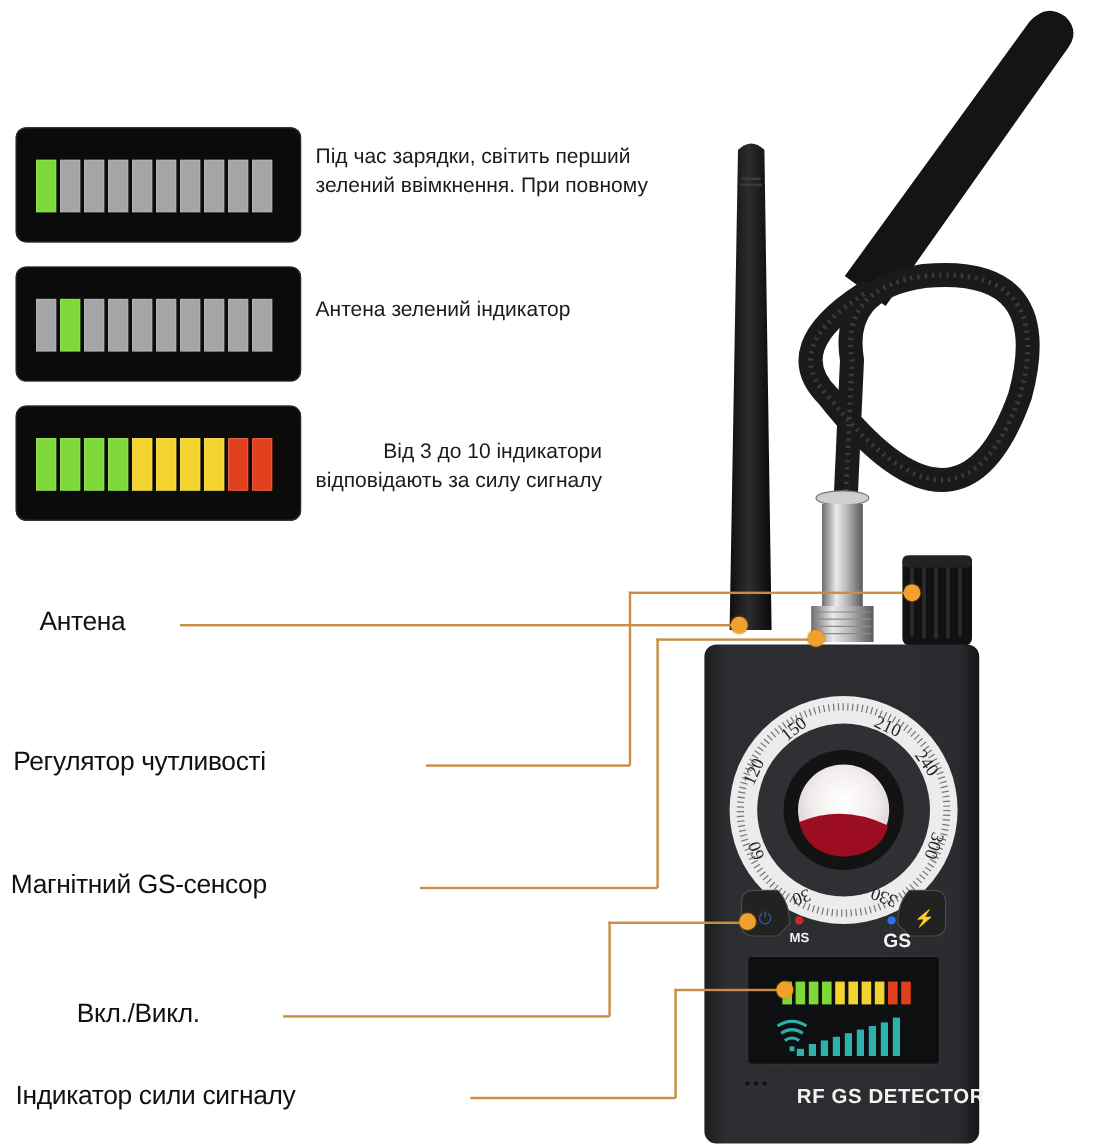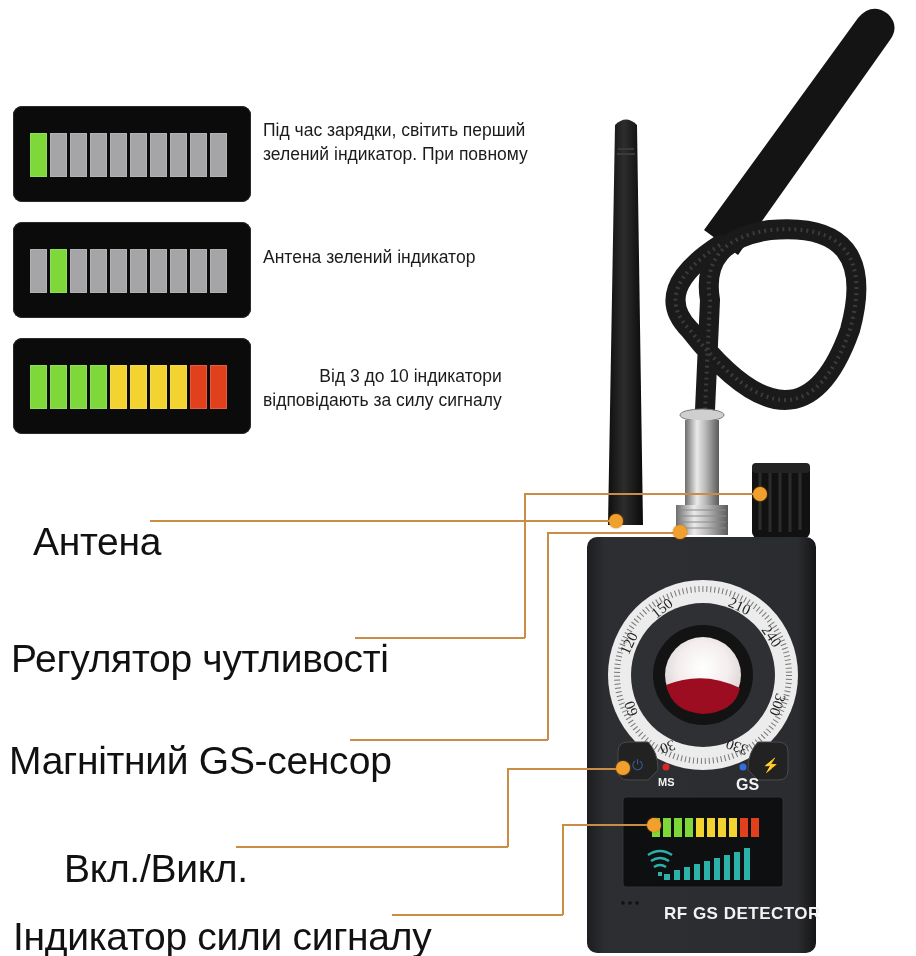--- a/index.html
+++ b/index.html
@@ -9,21 +9,21 @@
   
   .led-panel { position: absolute; left: 13px; width: 238px; height: 96px;
                background: #0b0b0b; border-radius: 9px; box-shadow: 0 0 0 1px #2a2a2a inset; }
   .led-row { position: absolute; left: 17px; top: 27px; display: flex; gap: 3px; }
   .led { width: 17px; height: 44px; background: #a5a4a6; box-shadow: inset 0 0 0 1px rgba(255,255,255,0.15); }
 
   .desc { position: absolute; left: 263px; font-size: 17.5px; line-height: 24px; color: #1b1b1b; }
   .desc span { display: block; white-space: nowrap; }
 
   
-  .label { position: absolute; font-size: 39px; color: #111; white-space: nowrap; letter-spacing: -0.3px; line-height: 36px; margin-top: 24px; }
+  .label { position: absolute; font-size: 22px; color: #111; white-space: nowrap; letter-spacing: -0.3px; line-height: 36px; }
   .line { position: absolute; background: #c98d46; }
   .dot { position: absolute; width: 14px; height: 14px; border-radius: 50%; background: #f1a02e; box-shadow: 0 0 2px #b56a00; }
 
   
   .device-svg { position: absolute; left: 0; top: 0; }
   .dev-text { position: absolute; color: #f3f3f3; font-weight: bold; font-family: "Liberation Sans", sans-serif; }
 </style>
 </head>
 <body>
 
@@ -36,21 +36,21 @@
     <div class="led"></div>
     <div class="led"></div>
     <div class="led"></div>
     <div class="led"></div>
     <div class="led"></div>
     <div class="led"></div>
   </div>
 </div>
 <div class="desc" style="top:118px;">
   <span>Під час зарядки, світить перший</span>
-  <span>зелений індикатор. При повному</span>
+  <span>зелений ввімкнення. При повному</span>
 </div>
 
 <div class="led-panel" style="top:222px;">
   <div class="led-row">
     <div class="led"></div>
     <div class="led" style="background:#7fd839"></div>
     <div class="led"></div>
     <div class="led"></div>
     <div class="led"></div>
     <div class="led"></div>

